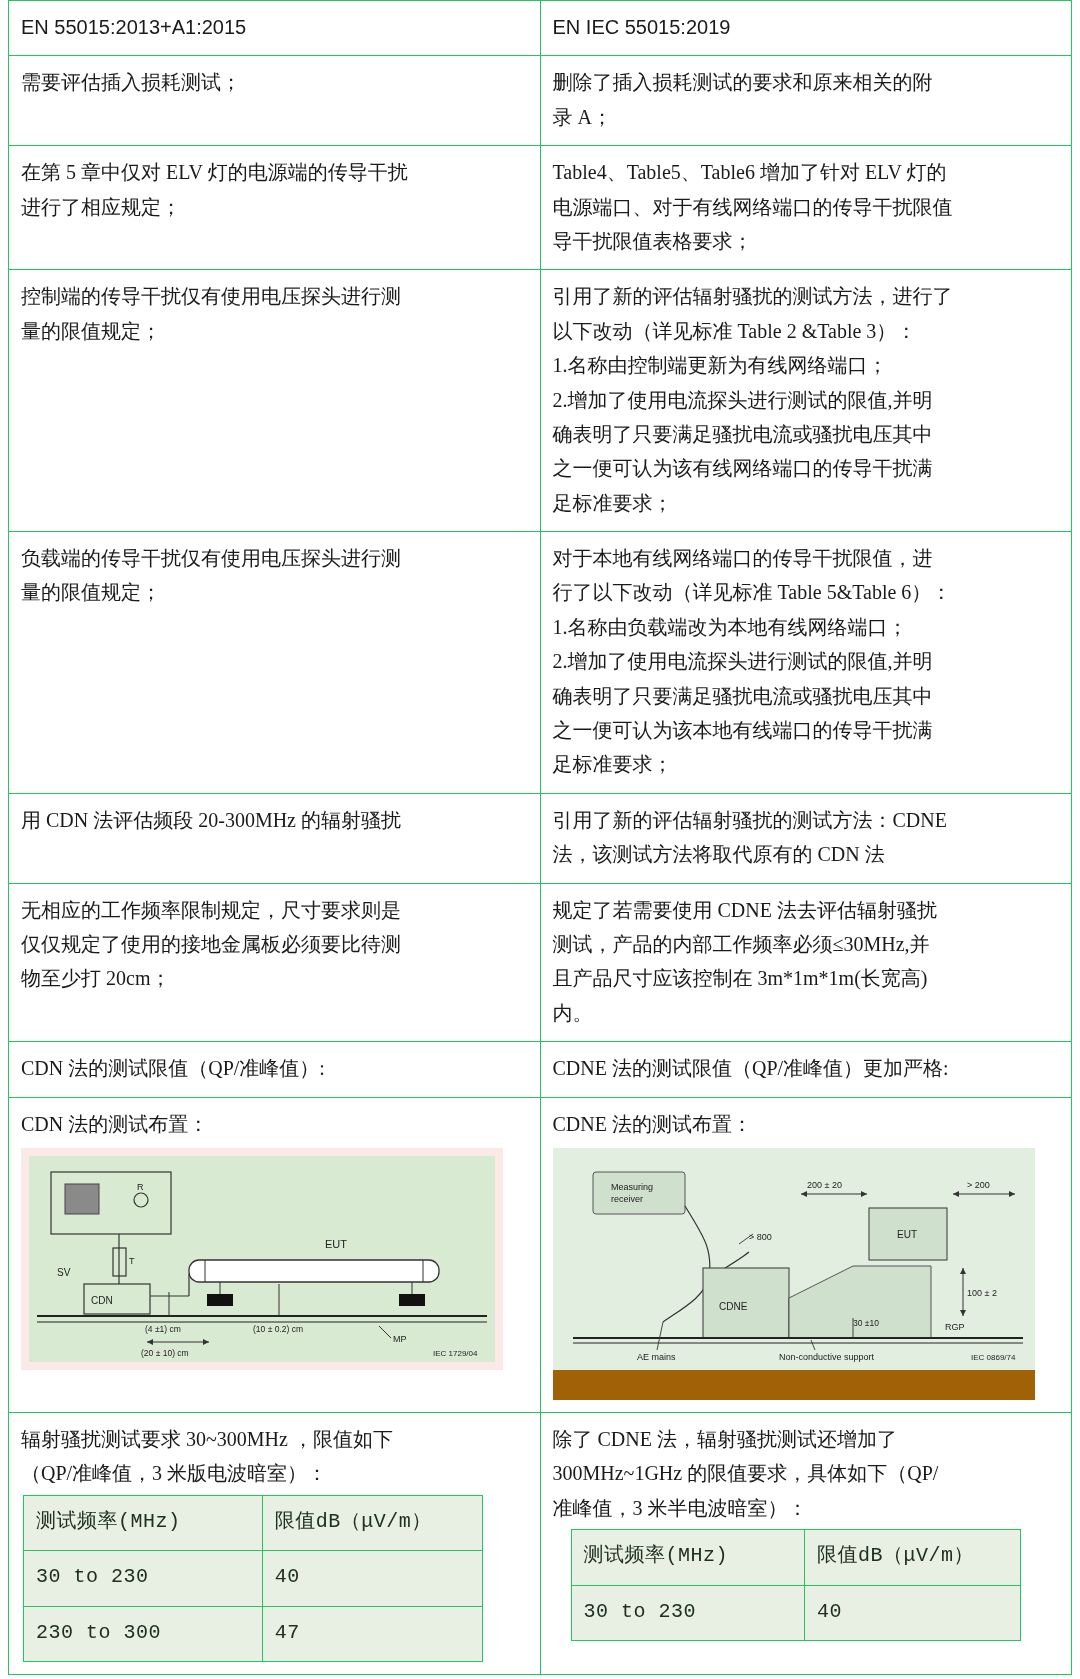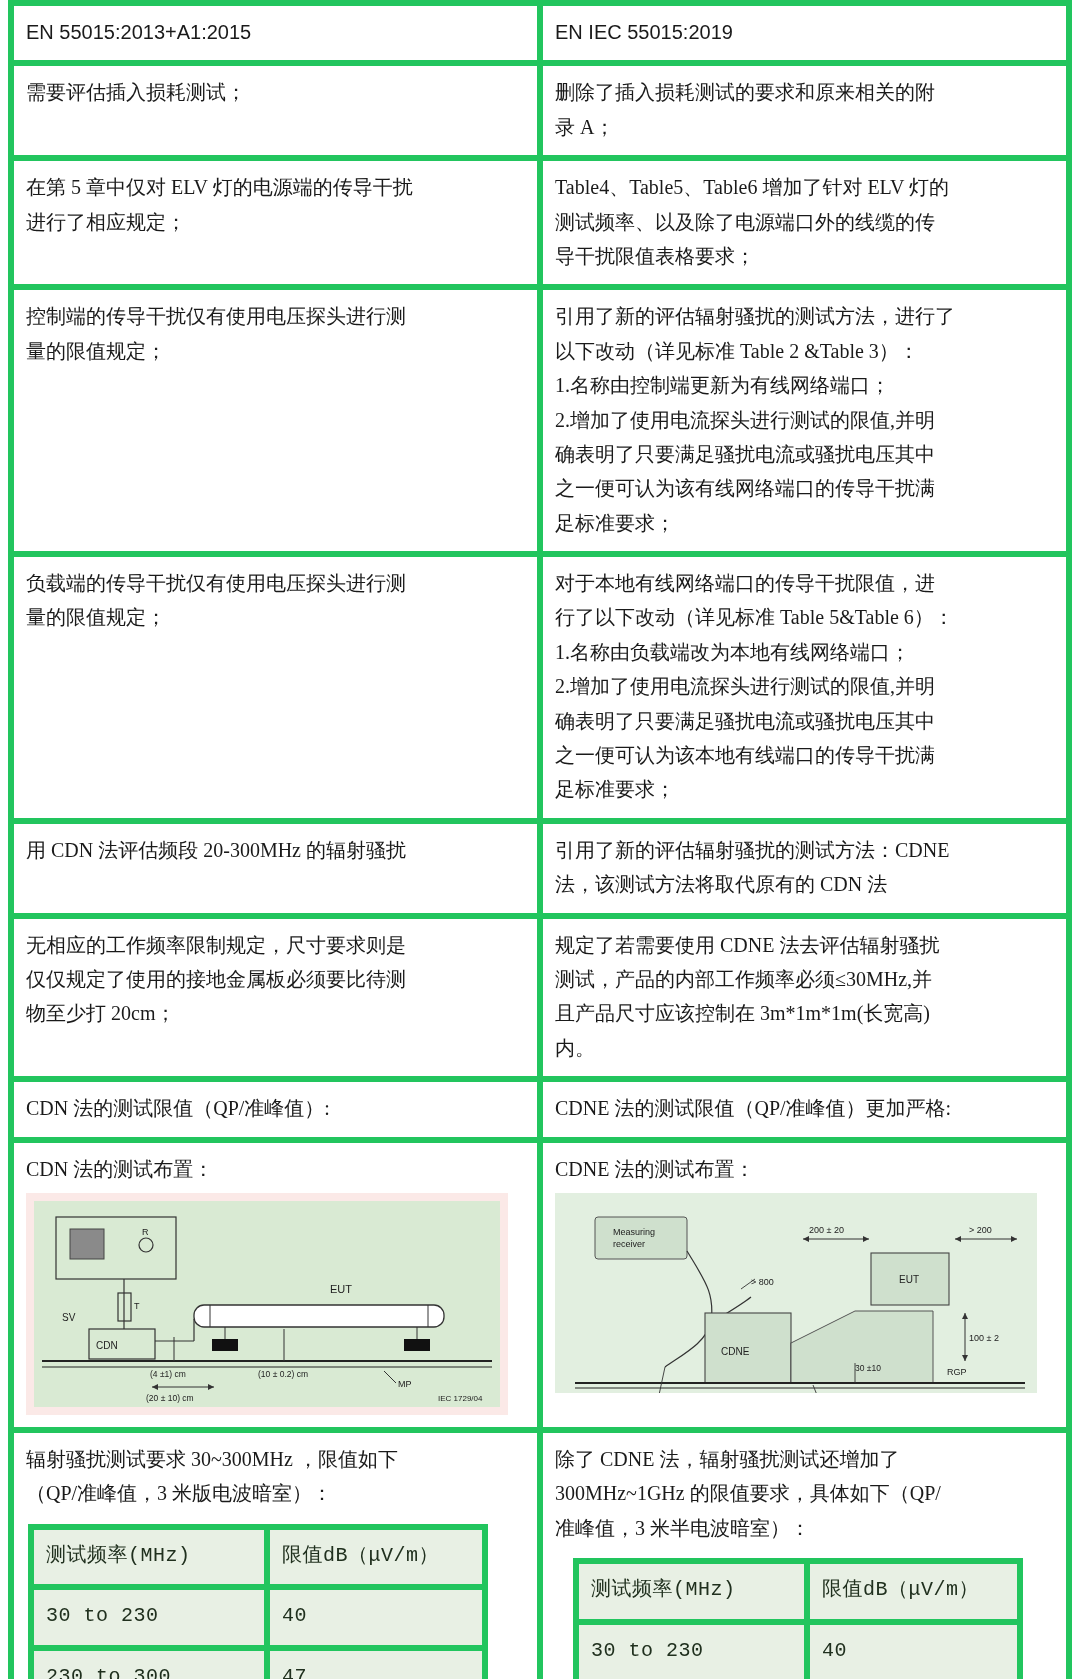--- a/index.html
+++ b/index.html
@@ -16,21 +16,21 @@
     width: 1080px;
     box-sizing: border-box;
     padding: 0 8px 10px 8px;
   }
   table.cmp {
     border-collapse: collapse;
     width: 1064px;
     table-layout: fixed;
   }
   table.cmp td, table.cmp th {
-    border: 6px solid #22c55e;
+    border: 1px solid #22c55e;
     vertical-align: top;
     padding: 10px 12px 12px 12px;
     font-size: 20px;
     line-height: 1.62;
     font-weight: normal;
     text-align: left;
   }
   table.cmp col.c1 { width: 50%; }
   table.cmp col.c2 { width: 50%; }
   thead th {
@@ -59,31 +59,31 @@
   }
   .fig-a-inner {
     position: relative;
     width: 466px;
     height: 206px;
     background: #d9ead3;
     box-sizing: border-box;
   }
   .fig-b {
     width: 482px;
-    height: 200px;
+    height: 252px;
     background: #a16207;
     box-sizing: border-box;
     position: relative;
   }
   .fig svg { display: block; }
 
   
   .limit-table {
     border-collapse: collapse;
-    margin-top: 14px;
+    margin-top: 5px;
     background: #e8f0e4;
     font-family: "Liberation Mono", "DejaVu Sans Mono", monospace;
   }
   .limit-table.t1 { width: 460px; margin-left: 2px; }
   .limit-table.t2 { width: 450px; margin-left: 18px; }
   .limit-table td, .limit-table th {
     border: 1px solid #4a5a46;
     text-align: center;
     font-size: 19px;
     padding: 5px 4px 6px 4px;
@@ -123,21 +123,21 @@
         </td>
       </tr>
 
       <tr>
         <td>
           <div class="cellline">在第 5 章中仅对 ELV 灯的电源端的传导干扰</div>
           <div class="cellline">进行了相应规定；</div>
         </td>
         <td>
           <div class="cellline">Table4、Table5、Table6 增加了针对 ELV 灯的</div>
-          <div class="cellline">测试频率、以及除了电源端口外的线缆的传</div>
+          <div class="cellline">电源端口、对于有线网络端口的传导干扰限值</div>
           <div class="cellline">导干扰限值表格要求；</div>
         </td>
       </tr>
 
       <tr>
         <td>
           <div class="cellline">控制端的传导干扰仅有使用电压探头进行测</div>
           <div class="cellline">量的限值规定；</div>
         </td>
         <td>

